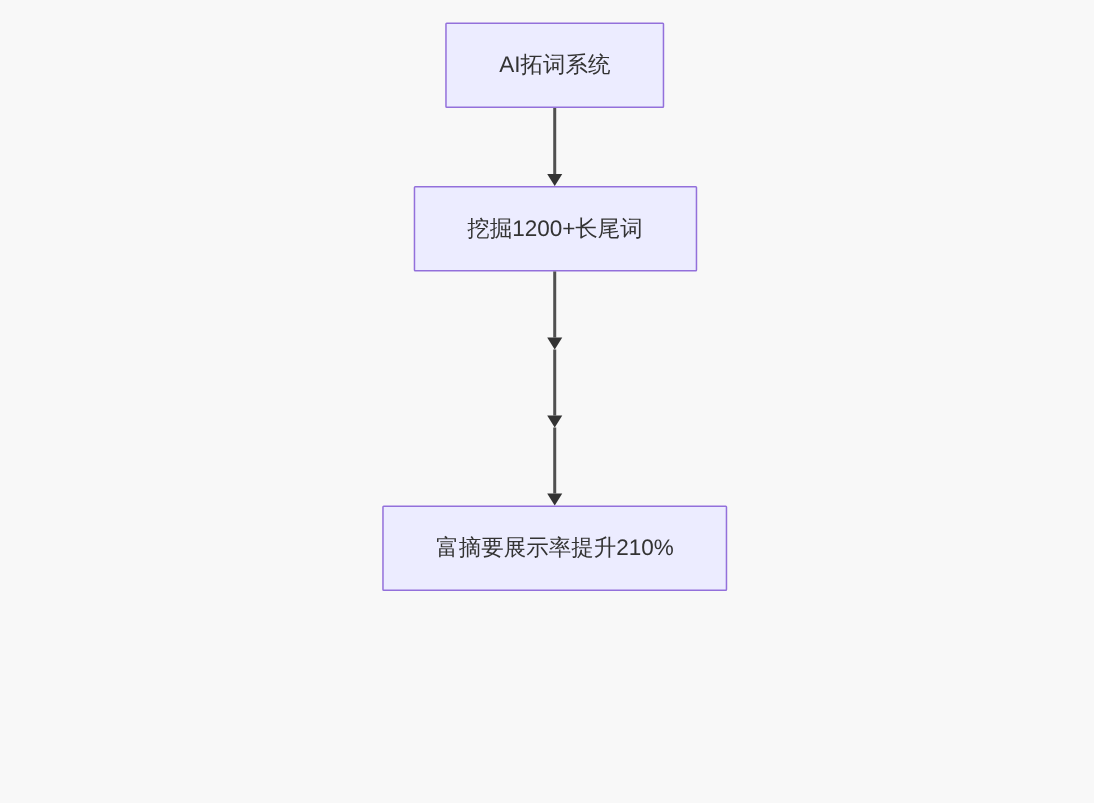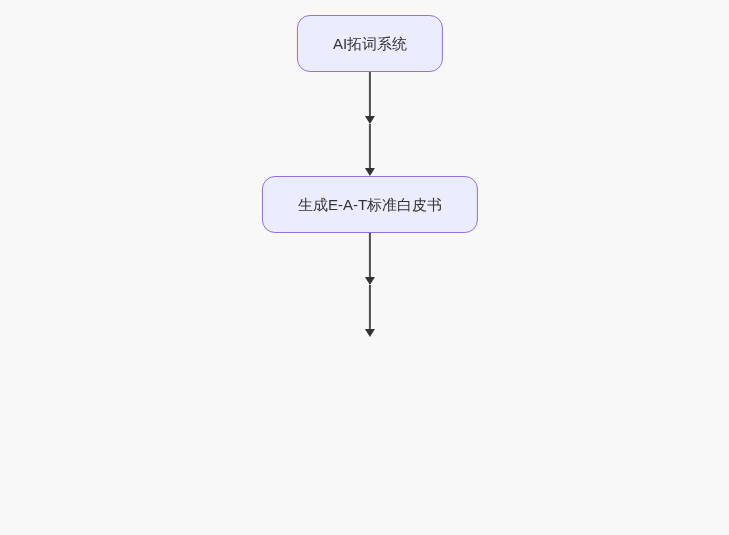--- a/index.html
+++ b/index.html
@@ -27,21 +27,21 @@
   }
   .node {
     box-sizing: border-box;
     height: 57px;
     padding: 0 35px;
     display: flex;
     align-items: center;
     justify-content: center;
     background: var(--node-fill, #ECECFF);
     border: 1px solid var(--node-border, #9370DB);
-    border-radius: 13px;
+    border-radius: 1px;
     white-space: nowrap;
   }
   .node-label {
     font-size: 15px;
     color: var(--text, #333333);
     line-height: 1;
   }
   .edge {
     display: flex;
     flex-direction: column;
@@ -70,36 +70,39 @@
 
     <div class="node">
       <span class="node-label">AI拓词系统</span>
     </div>
 
     <div class="edge">
       <div class="edge-line"></div>
       <div class="arrowhead"></div>
     </div>
 
-
-    <div class="edge">
-      <div class="edge-line"></div>
-      <div class="arrowhead"></div>
-    </div>
-
     <div class="node">
-      <span class="node-label">生成E-A-T标准白皮书</span>
+      <span class="node-label">挖掘1200+长尾词</span>
     </div>
 
     <div class="edge">
       <div class="edge-line"></div>
       <div class="arrowhead"></div>
     </div>
 
 
     <div class="edge">
       <div class="edge-line"></div>
       <div class="arrowhead"></div>
     </div>
 
 
+    <div class="edge">
+      <div class="edge-line"></div>
+      <div class="arrowhead"></div>
+    </div>
+
+    <div class="node">
+      <span class="node-label">富摘要展示率提升210%</span>
+    </div>
+
   </div>
 </div>
 
 </body></html>

